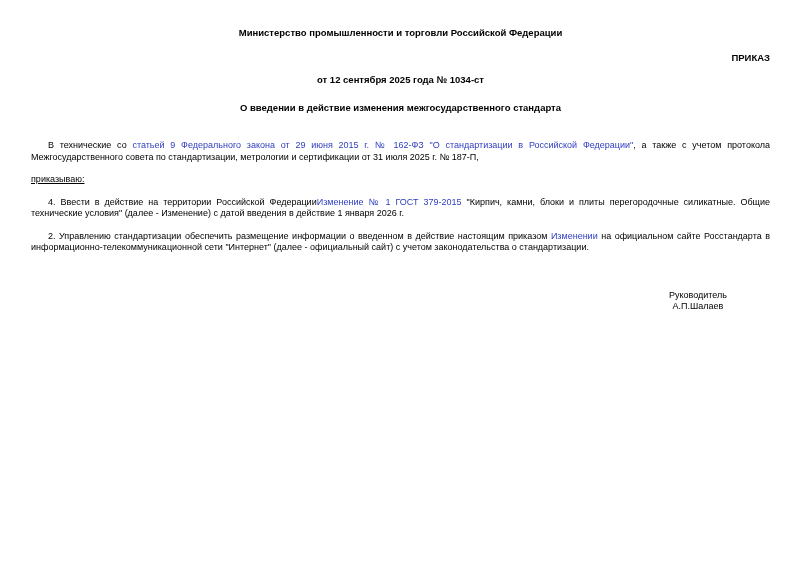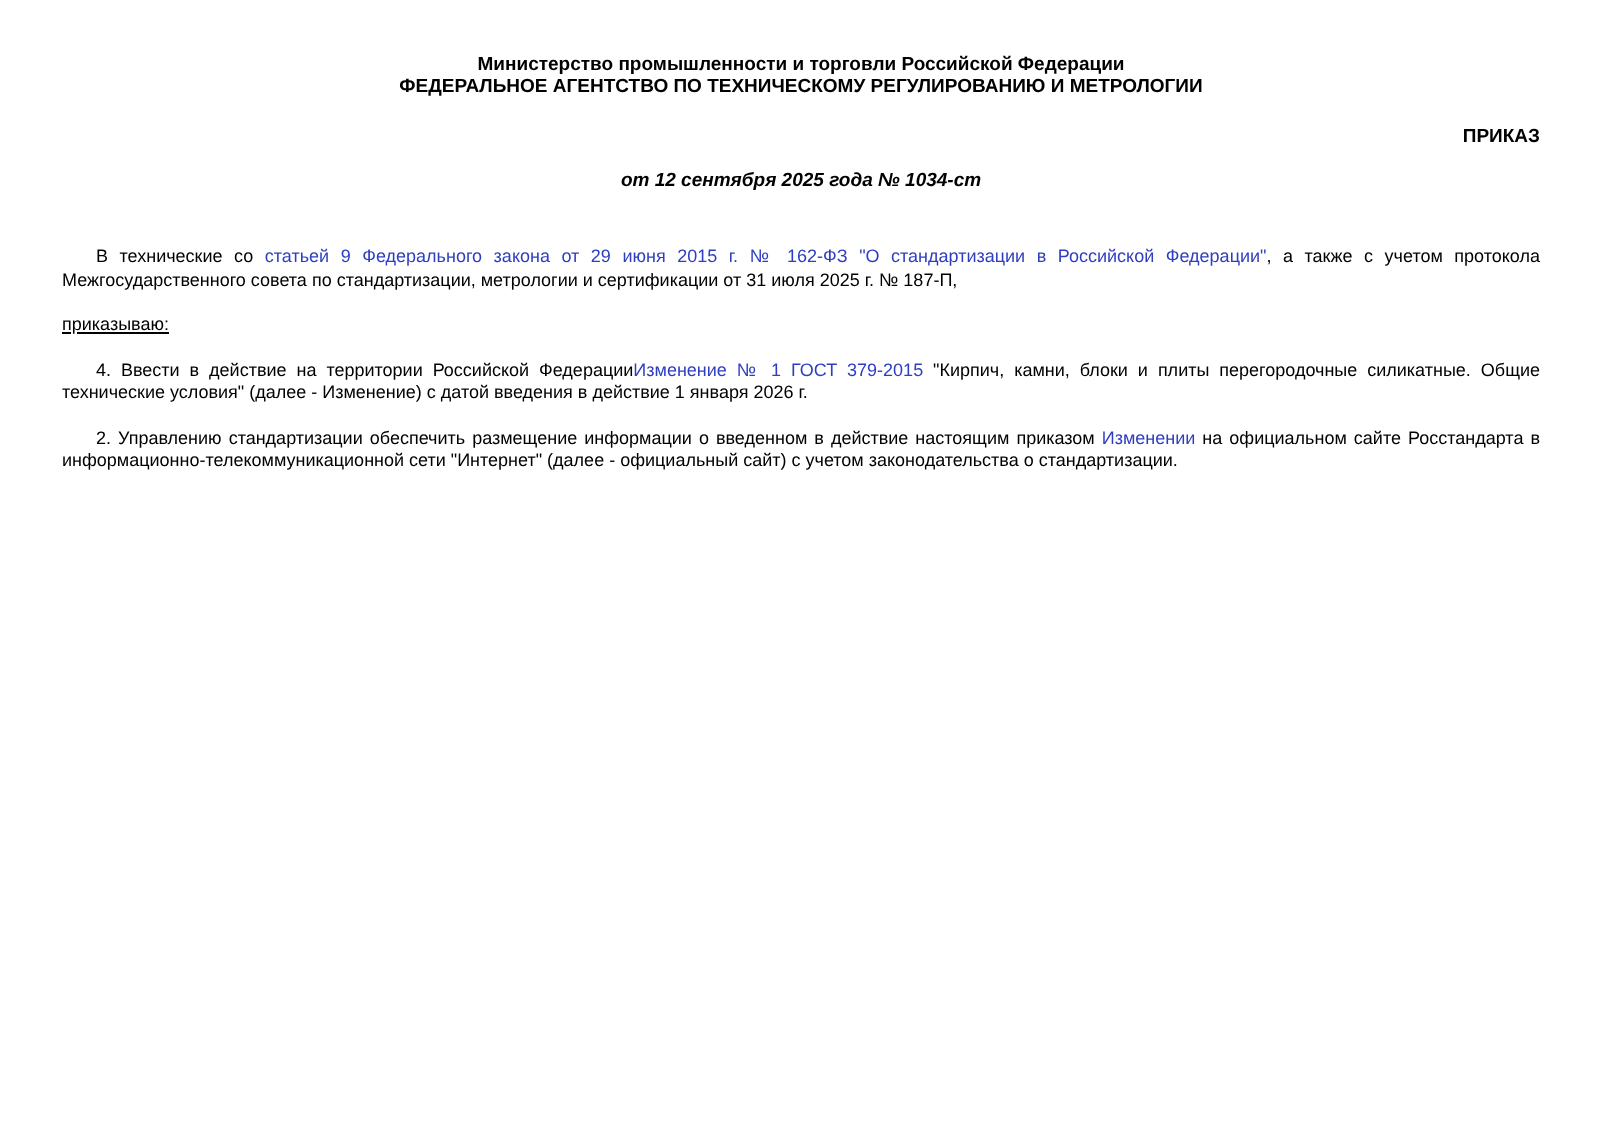--- a/index.html
+++ b/index.html
@@ -18,21 +18,21 @@
     padding: 27px 37px 0 31px;
     overflow: hidden;
   }
   .doc-header { text-align: center; }
   .hline {
     font-weight: bold;
     font-size: 9.5px;
     line-height: 11px;
   }
   .doc-type   { margin-top: 14px; text-align: right; }
-  .doc-date   { margin-top: 11px; font-style: italic; }
+  .doc-date   { margin-top: 11px; }
   .doc-subject{ margin-top: 17px; }
 
   .body-text { margin-top: 27px; }
   p.para {
     font-size: 9px;
     line-height: 11.5px;
     text-align: justify;
     text-indent: 17px;
     margin: 0 0 11px 0;
   }
@@ -52,31 +52,35 @@
     line-height: 11.5px;
   }
 </style>
 </head>
 <body>
 
 <div class="page">
 
   <div class="doc-header">
     <div class="hline">Министерство промышленности и торговли Российской Федерации</div>
-    <div class="hline">ФЕДЕРАЛЬНОЕ АГЕНТСТВО ПО ТЕХНИЧЕСКОМУ РЕГУЛИРОВАНИЮ И МЕТРОЛОГИИ</div>
     <div class="hline doc-type">ПРИКАЗ</div>
     <div class="hline doc-date">от 12 сентября 2025 года № 1034-ст</div>
+    <div class="hline doc-subject">О введении в действие изменения межгосударственного стандарта</div>
   </div>
 
   <div class="body-text">
 
     <p class="para"><span>В технические со </span><a class="doc-link">статьей 9 Федерального закона от 29 июня 2015 г. № 162-ФЗ "О стандартизации в Российской Федерации"</a><span>, а также с учетом протокола Межгосударственного совета по стандартизации, метрологии и сертификации от 31 июля 2025 г. № 187-П,</span></p>
 
     <p class="para no-indent">приказываю:</p>
 
     <p class="para"><span>4. Ввести в действие на территории Российской Федерации</span><a class="doc-link">Изменение № 1 ГОСТ 379-2015</a><span> "Кирпич, камни, блоки и плиты перегородочные силикатные. Общие технические условия" (далее - Изменение) с датой введения в действие 1 января 2026 г.</span></p>
 
     <p class="para"><span>2. Управлению стандартизации обеспечить размещение информации о введенном в действие настоящим приказом </span><a class="doc-link">Изменении</a><span> на официальном сайте Росстандарта в информационно-телекоммуникационной сети "Интернет" (далее - официальный сайт) с учетом законодательства о стандартизации.</span></p>
 
 
+    <div class="signature">
+      <div>Руководитель</div>
+      <div>А.П.Шалаев</div>
+    </div>
 
   </div>
 </div>
 
 </body></html>

